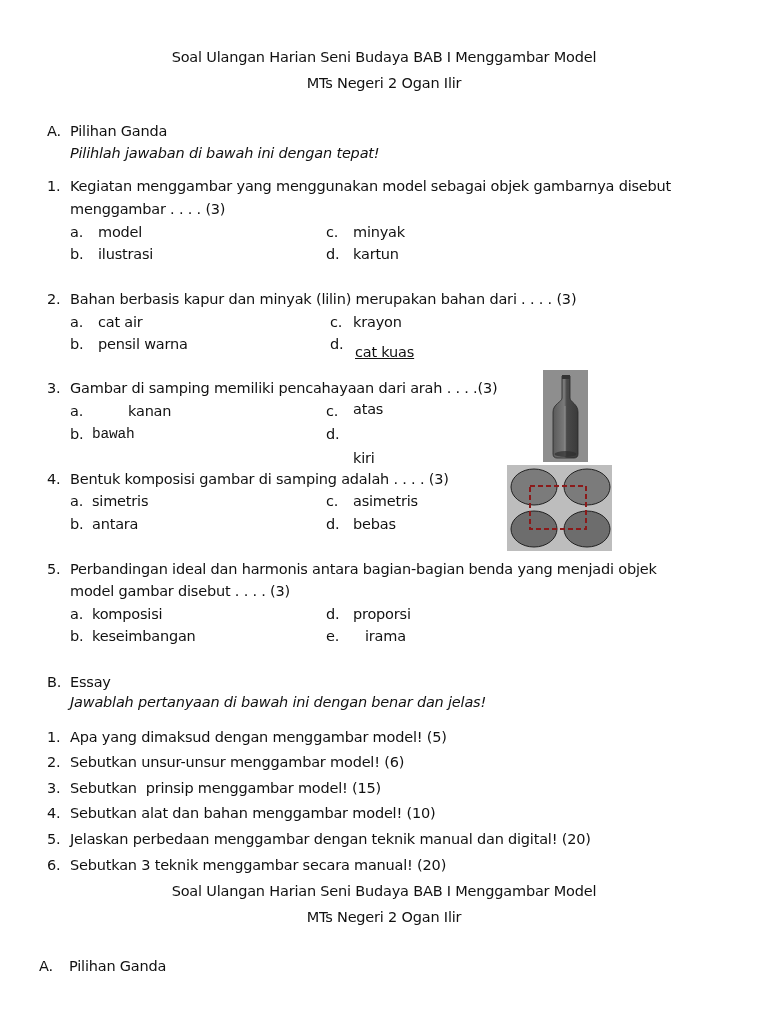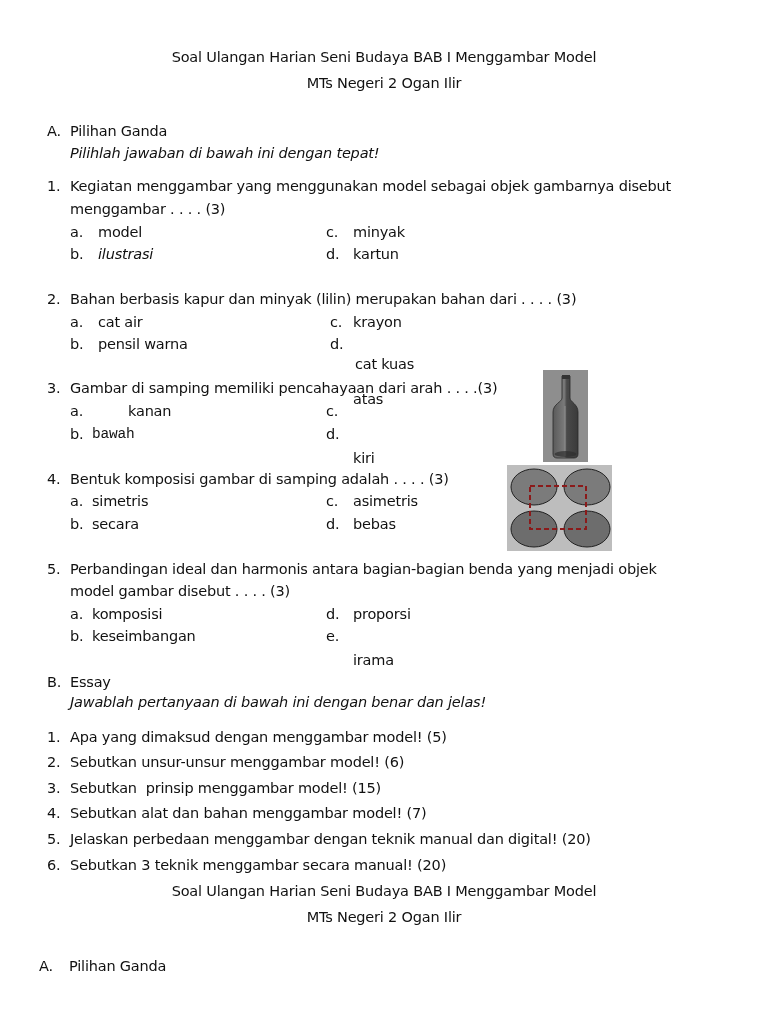--- a/index.html
+++ b/index.html
@@ -45,45 +45,45 @@
 
 <div>
   <div class="abs num" style="top:178px;">1.</div>
   <div class="abs qtext" style="top:178px;">Kegiatan menggambar yang menggunakan model sebagai objek gambarnya disebut</div>
   <div class="abs qtext" style="top:201px;">menggambar . . . . (3)</div>
   <div class="abs optl-a" style="top:224px;">a.</div>
   <div class="abs optt-a" style="top:224px;">model</div>
   <div class="abs optl-b" style="top:224px;">c.</div>
   <div class="abs optt-b" style="top:224px;">minyak</div>
   <div class="abs optl-a" style="top:246px;">b.</div>
-  <div class="abs optt-a" style="top:246px;font-style:italic;">ilustrasi</div>
+  <div class="abs optt-a" style="top:246px;">ilustrasi</div>
   <div class="abs optl-b" style="top:246px;">d.</div>
   <div class="abs optt-b" style="top:246px;">kartun</div>
 </div>
 
 <div>
   <div class="abs num" style="top:291px;">2.</div>
   <div class="abs qtext" style="top:291px;">Bahan berbasis kapur dan minyak (lilin) merupakan bahan dari . . . . (3)</div>
   <div class="abs optl-a" style="top:314px;">a.</div>
   <div class="abs optt-a" style="top:314px;">cat air</div>
   <div class="abs" style="left:330px; top:314px;">c.</div>
   <div class="abs" style="left:353px; top:314px;">krayon</div>
   <div class="abs optl-a" style="top:336px;">b.</div>
   <div class="abs optt-a" style="top:336px;">pensil warna</div>
   <div class="abs" style="left:330px; top:336px;">d.</div>
-  <div class="abs" style="left:355px; top:356px;">cat kuas</div>
+  <div class="abs" style="left:355px; top:344px;text-decoration:underline;">cat kuas</div>
 </div>
 
 <div>
   <div class="abs num" style="top:380px;">3.</div>
   <div class="abs qtext" style="top:380px;">Gambar di samping memiliki pencahayaan dari arah . . . .(3)</div>
   <div class="abs optl-a" style="top:403px;">a.</div>
   <div class="abs" style="left:92px; top:403px;margin-left:36px;">kanan</div>
   <div class="abs optl-b" style="top:403px;">c.</div>
-  <div class="abs optt-b" style="top:391px;">atas</div>
+  <div class="abs optt-b" style="top:401px;">atas</div>
   <div class="abs optl-a" style="top:426px;">b.</div>
   <div class="abs" style="left:92px; top:426px;font-family:Liberation Mono, monospace;">bawah</div>
   <div class="abs optl-b" style="top:426px;">d.</div>
   <div class="abs optt-b" style="top:426px;margin-top:24px;">kiri</div>
 </div>
 
 <div class="img-box bottle">
   <svg width="45" height="92" viewBox="0 0 45 92">
     <defs>
       <linearGradient id="bg1" x1="0" x2="1" y1="0" y2="0">
@@ -101,21 +101,21 @@
 </div>
 
 <div>
   <div class="abs num" style="top:471px;">4.</div>
   <div class="abs qtext" style="top:471px;">Bentuk komposisi gambar di samping adalah . . . . (3)</div>
   <div class="abs optl-a" style="top:493px;">a.</div>
   <div class="abs" style="left:92px; top:493px;">simetris</div>
   <div class="abs optl-b" style="top:493px;">c.</div>
   <div class="abs optt-b" style="top:493px;">asimetris</div>
   <div class="abs optl-a" style="top:516px;">b.</div>
-  <div class="abs" style="left:92px; top:516px;">secara</div>
+  <div class="abs" style="left:92px; top:516px;">antara</div>
   <div class="abs optl-b" style="top:516px;">d.</div>
   <div class="abs optt-b" style="top:516px;">bebas</div>
 </div>
 
 <div class="img-box compo">
   <svg width="105" height="86" viewBox="0 0 105 86">
     <ellipse cx="27" cy="22" rx="23" ry="18" fill="#7b7b7b" stroke="#222" stroke-width="1"></ellipse>
     <ellipse cx="80" cy="22" rx="23" ry="18" fill="#7b7b7b" stroke="#222" stroke-width="1"></ellipse>
     <ellipse cx="27" cy="64" rx="23" ry="18" fill="#6d6d6d" stroke="#222" stroke-width="1"></ellipse>
     <ellipse cx="80" cy="64" rx="23" ry="18" fill="#6d6d6d" stroke="#222" stroke-width="1"></ellipse>
@@ -127,21 +127,21 @@
   <div class="abs num" style="top:561px;">5.</div>
   <div class="abs qtext" style="top:561px;">Perbandingan ideal dan harmonis antara bagian-bagian benda yang menjadi objek</div>
   <div class="abs qtext" style="top:583px;">model gambar disebut . . . . (3)</div>
   <div class="abs optl-a" style="top:606px;">a.</div>
   <div class="abs" style="left:92px; top:606px;">komposisi</div>
   <div class="abs optl-b" style="top:606px;">d.</div>
   <div class="abs optt-b" style="top:606px;">proporsi</div>
   <div class="abs optl-a" style="top:628px;">b.</div>
   <div class="abs" style="left:92px; top:628px;">keseimbangan</div>
   <div class="abs optl-b" style="top:628px;">e.</div>
-  <div class="abs optt-b" style="top:652px;">irama</div>
+  <div class="abs optt-b" style="top:628px;margin-left:12px;">irama</div>
 </div>
 
 <div class="abs" style="left:47px; top:674px;">B.</div>
 <div class="abs" style="left:70px; top:674px;">Essay</div>
 <div class="abs italic" style="left:70px; top:694px;">Jawablah pertanyaan di bawah ini dengan benar dan jelas!</div>
 
 <div>
   <div>
     <div class="abs num" style="top:729px;">1.</div>
     <div class="abs qtext" style="top:729px;">Apa yang dimaksud dengan menggambar model! (5)</div>
@@ -149,21 +149,21 @@
   <div>
     <div class="abs num" style="top:754px;">2.</div>
     <div class="abs qtext" style="top:754px;">Sebutkan unsur-unsur menggambar model! (6)</div>
   </div>
   <div>
     <div class="abs num" style="top:780px;">3.</div>
     <div class="abs qtext" style="top:780px; white-space:pre;">Sebutkan  prinsip menggambar model! (15)</div>
   </div>
   <div>
     <div class="abs num" style="top:805px;">4.</div>
-    <div class="abs qtext" style="top:805px;">Sebutkan alat dan bahan menggambar model! (7)</div>
+    <div class="abs qtext" style="top:805px;">Sebutkan alat dan bahan menggambar model! (10)</div>
   </div>
   <div>
     <div class="abs num" style="top:831px;">5.</div>
     <div class="abs qtext" style="top:831px;text-align:right;">Jelaskan perbedaan menggambar dengan teknik manual dan digital! (20)</div>
   </div>
   <div>
     <div class="abs num" style="top:857px;">6.</div>
     <div class="abs qtext" style="top:857px;">Sebutkan 3 teknik menggambar secara manual! (20)</div>
   </div>
 </div>

